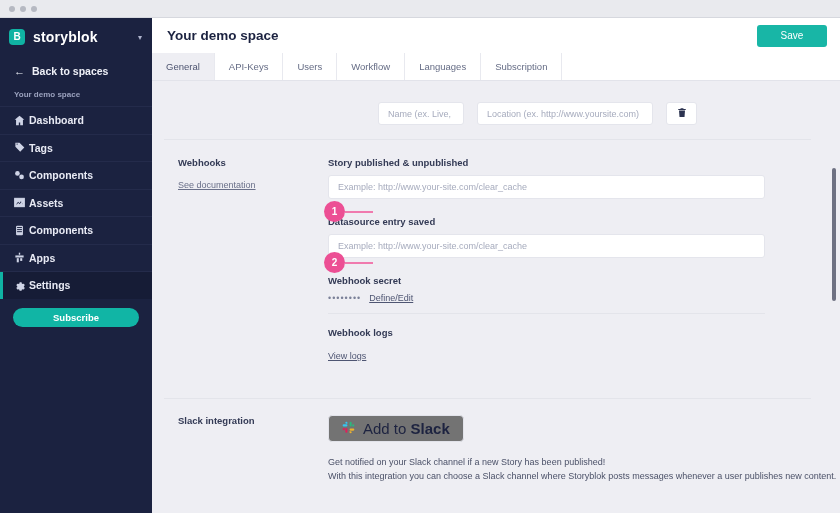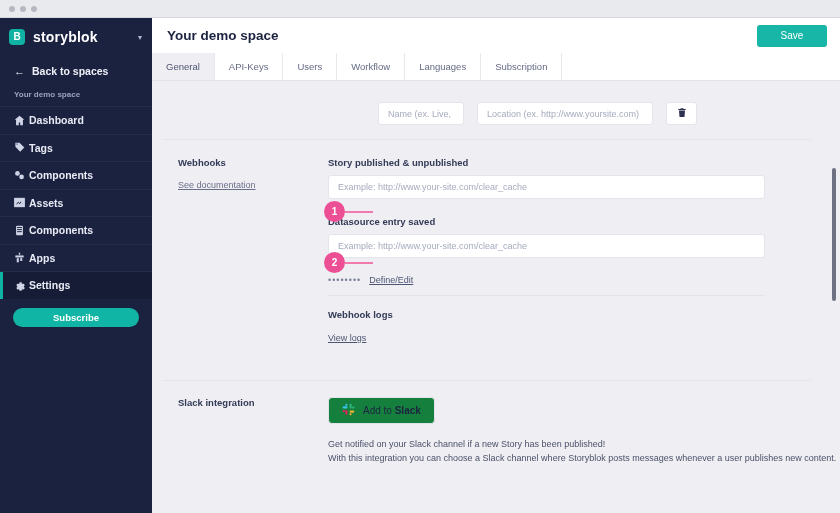--- a/index.html
+++ b/index.html
@@ -183,22 +183,22 @@
     background: #ec4f94; color: #fff;
     font-size: 10px; font-weight: bold;
     display: flex; align-items: center; justify-content: center;
   }
   .marker-line { width: 28px; height: 2px; background: #f07aae; }
 
   
   .slack-btn {
     display: inline-flex; align-items: center; gap: 8px;
     height: 27px; padding: 0 13px;
-    background: #15803d; border: 1px solid #e2e3ea; border-radius: 4px;
-    font-size: 10px; color: #1d2340; cursor: pointer;
+    background: #737373; border: 1px solid #e2e3ea; border-radius: 4px;
+    font-size: 15px; color: #1d2340; cursor: pointer;
     font-family: inherit;
   }
   .slack-btn b { font-weight: bold; }
   .slack-desc { margin-top: 14px; font-size: 9px; color: #4b5168; line-height: 1.55; }
 
   
   .scrollbar-track {
     position: absolute; right: 2px; top: 64px;
     width: 8px; height: 429px;
   }
@@ -354,20 +354,21 @@
             <div class="field-label">Story published &amp; unpublished</div>
             <input class="field-input" placeholder="Example: http://www.your-site.com/clear_cache" style="">
           </div>
 
           <div class="field-group">
             <div class="field-label">Datasource entry saved</div>
             <input class="field-input" placeholder="Example: http://www.your-site.com/clear_cache" style="">
           </div>
 
           <div class="field-group" style="margin-bottom:10px;">
+            <div class="field-label">Webhook secret</div>
             <div class="secret-row">
               <span class="secret-dots">••••••••</span>
               <span class="inline-link">Define/Edit</span>
             </div>
           </div>
 
           <div class="sub-divider"></div>
 
           <div class="field-group">
             <div class="field-label">Webhook logs</div>

